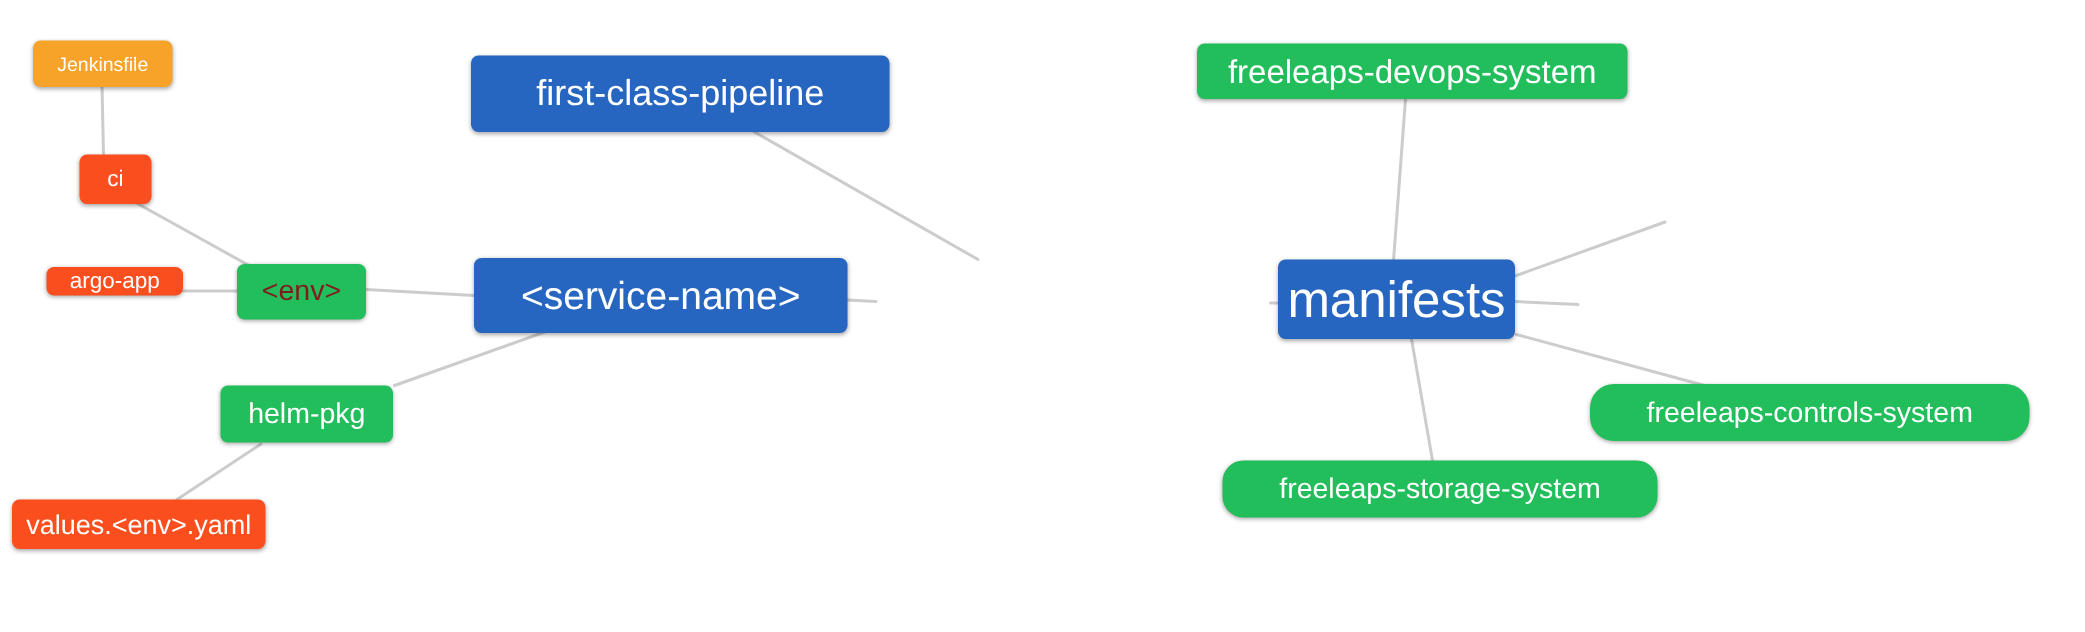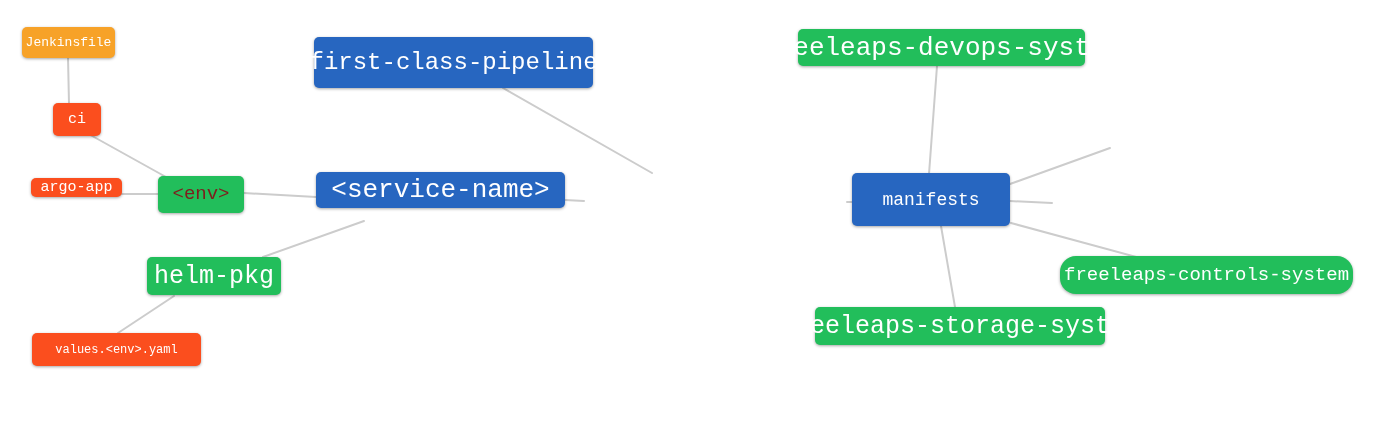--- a/index.html
+++ b/index.html
@@ -32,21 +32,20 @@
     color: #ffffff;
     border-radius: 5px;
     box-shadow: 0 1px 3px rgba(0,0,0,0.35);
     white-space: nowrap;
     cursor: pointer;
     line-height: 1;
     padding: 0 6px;
   }
   .node span {
     display: block;
-    font-family: Liberation Mono, monospace;
   }
 </style>
 </head>
 <body>
 
 <div id="diagram">
   <svg id="edge-layer" viewBox="0 0 1390 421" xmlns="http://www.w3.org/2000/svg">
       <line x1="68" y1="57" x2="69" y2="104" stroke="#cccccc" stroke-width="2" stroke-linecap="round"></line>
       <line x1="85" y1="132" x2="166" y2="177" stroke="#cccccc" stroke-width="2" stroke-linecap="round"></line>
       <line x1="122" y1="194" x2="158" y2="194" stroke="#cccccc" stroke-width="2" stroke-linecap="round"></line>
@@ -68,37 +67,37 @@
     </div>
     <div class="node" style="left: 53px; top: 103px; width: 48px; height: 33px; background: rgb(251, 78, 30); color: rgb(255, 255, 255); font-size: 15px;">
       <span>ci</span>
     </div>
     <div class="node" style="left: 31px; top: 178px; width: 91px; height: 19px; background: rgb(251, 78, 30); color: rgb(255, 255, 255); font-size: 15px;">
       <span>argo-app</span>
     </div>
     <div class="node" style="left: 158px; top: 176px; width: 86px; height: 37px; background: rgb(34, 190, 91); color: #7f1d1d; font-size: 19px;">
       <span>&lt;env&gt;</span>
     </div>
-    <div class="node" style="left: 147px; top: 257px; width: 134px; height: 38px; background: rgb(34, 190, 91); color: rgb(255, 255, 255); font-size: 25px;">
+    <div class="node" style="left: 147px; top: 257px; width: 115px; height: 38px; background: rgb(34, 190, 91); color: rgb(255, 255, 255); font-size: 19px;">
       <span>helm-pkg</span>
     </div>
-    <div class="node" style="left: 8px; top: 333px; width: 169px; height: 33px; background: rgb(251, 78, 30); color: rgb(255, 255, 255); font-size: 12px; margin-left: 24px;">
+    <div class="node" style="left: 8px; top: 333px; width: 169px; height: 33px; background: rgb(251, 78, 30); color: rgb(255, 255, 255); font-size: 18px;">
       <span>values.&lt;env&gt;.yaml</span>
     </div>
     <div class="node" style="left: 314px; top: 37px; width: 279px; height: 51px; background: rgb(39, 102, 192); color: rgb(255, 255, 255); font-size: 24px;">
       <span>first-class-pipeline</span>
     </div>
-    <div class="node" style="left: 316px; top: 172px; width: 249px; height: 36px; background: rgb(39, 102, 192); color: rgb(255, 255, 255); font-size: 26px;">
+    <div class="node" style="left: 316px; top: 172px; width: 249px; height: 50px; background: rgb(39, 102, 192); color: rgb(255, 255, 255); font-size: 26px;">
       <span>&lt;service-name&gt;</span>
     </div>
-    <div class="node" style="left: 852px; top: 173px; width: 158px; height: 53px; background: rgb(39, 102, 192); color: rgb(255, 255, 255); font-size: 18px;">
+    <div class="node" style="left: 852px; top: 173px; width: 158px; height: 53px; background: rgb(39, 102, 192); color: rgb(255, 255, 255); font-size: 34px;">
       <span>manifests</span>
     </div>
-    <div class="node" style="left: 798px; top: 29px; width: 287px; height: 37px; background: rgb(34, 190, 91); color: rgb(255, 255, 255); font-size: 26px; align-items: center;">
+    <div class="node" style="left: 798px; top: 29px; width: 287px; height: 37px; background: rgb(34, 190, 91); color: rgb(255, 255, 255); font-size: 22px; align-items: center;">
       <span>freeleaps-devops-system</span>
     </div>
     <div class="node" style="left: 1060px; top: 256px; width: 293px; height: 38px; background: rgb(34, 190, 91); color: rgb(255, 255, 255); font-size: 19px; border-radius: 16px;">
       <span>freeleaps-controls-system</span>
     </div>
-    <div class="node" style="left: 815px; top: 307px; width: 290px; height: 38px; background: rgb(34, 190, 91); color: rgb(255, 255, 255); font-size: 25px;">
+    <div class="node" style="left: 815px; top: 307px; width: 290px; height: 38px; background: rgb(34, 190, 91); color: rgb(255, 255, 255); font-size: 19px; border-radius: 14px;">
       <span>freeleaps-storage-system</span>
     </div>
   </div>
 
 </body></html>

